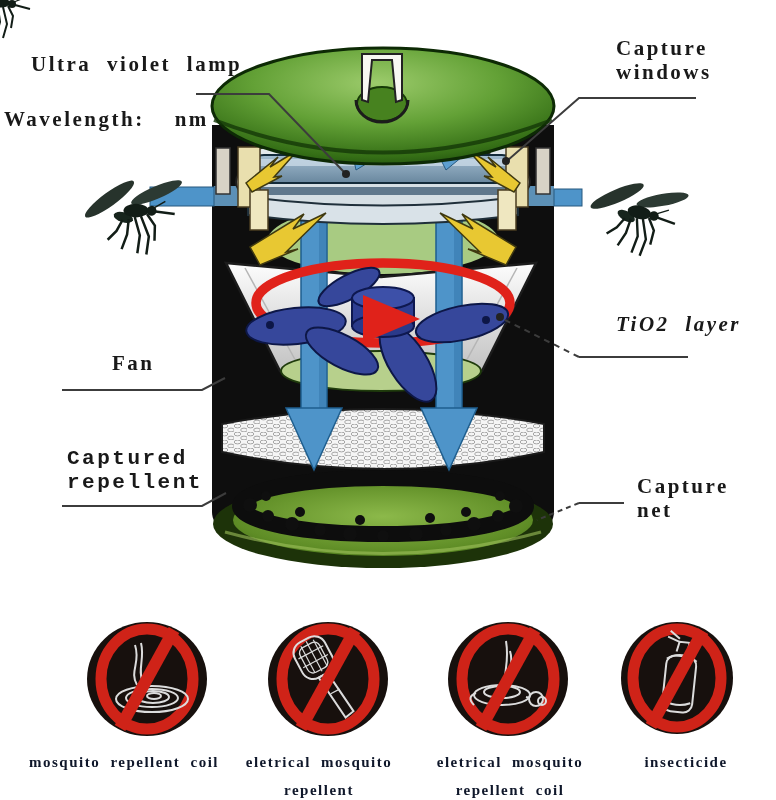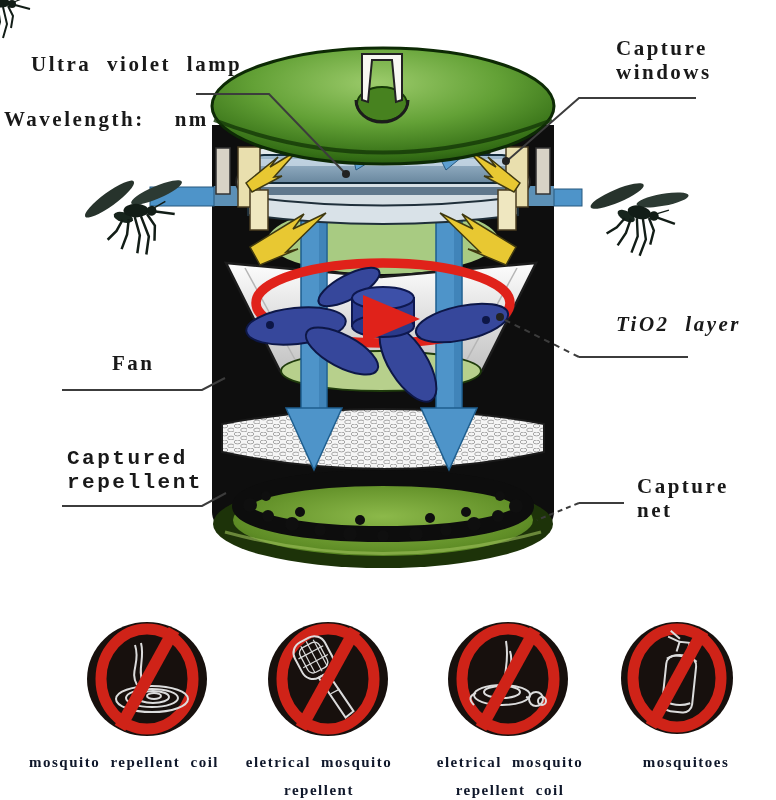--- a/index.html
+++ b/index.html
@@ -299,17 +299,17 @@
   </div>
   <div class="cap" style="left:319px;top:748px;">
     <div>eletrical mosquito</div>
     <div>repellent</div>
   </div>
   <div class="cap" style="left:510px;top:748px;">
     <div>eletrical mosquito</div>
     <div>repellent coil</div>
   </div>
   <div class="cap" style="left:686px;top:748px;">
-    <div>mosquitoes</div>
+    <div>insecticide</div>
     <div></div>
   </div>
 
 </div>
 
 </body></html>

